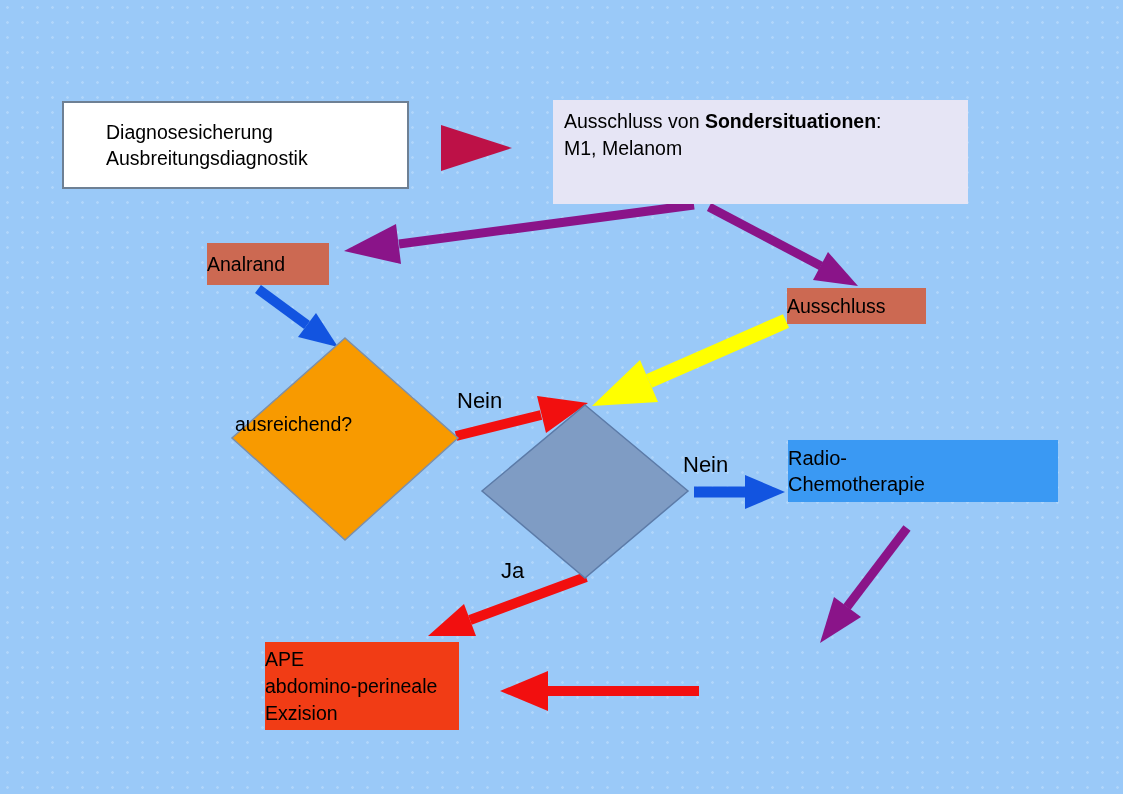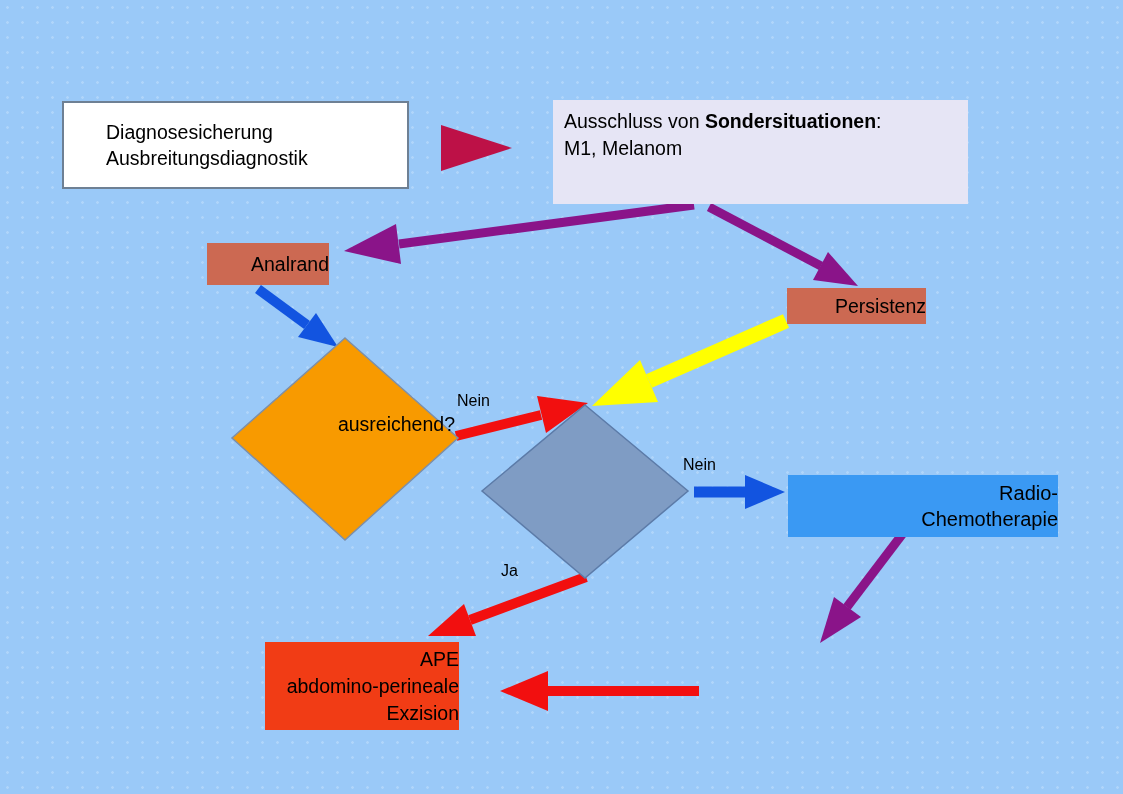--- a/index.html
+++ b/index.html
@@ -6,41 +6,41 @@
   .canvas{
     position:relative;width:1123px;height:794px;overflow:hidden;
     background-color:#9ac9f8;
     background-image:radial-gradient(rgba(255,255,255,.22) 1px, rgba(255,255,255,0) 1.6px);
     background-size:15px 15px;
     font-family:"Liberation Sans",sans-serif;color:#000;
   }
   svg.layer{position:absolute;left:0;top:0}
   .node{
     position:absolute;box-sizing:border-box;
-    display:flex;flex-direction:column;align-items:flex-end;justify-content:center;
+    display:flex;flex-direction:column;align-items:flex-start;justify-content:center;
     text-align:center;
   }
   .box-diagnose{
     left:62px;top:101px;width:347px;height:88px;background:#ffffff;
     border:2px solid #6e8094;align-items:flex-start;justify-content:center;
     padding-left:42px;text-align:left;font-size:19.5px;line-height:26px;
   }
   .box-ausschluss{
     left:553px;top:100px;width:415px;height:104px;
     align-items:flex-start;justify-content:flex-start;
     padding:8px 12px 6px 11px;text-align:left;font-size:19.5px;line-height:27px;
   }
   .box-analrand{left:207px;top:243px;width:122px;height:42px;font-size:19.5px}
   .box-analkanal{left:787px;top:288px;width:139px;height:36px;font-size:19.5px}
-  .box-radio{left:788px;top:475px;width:270px;height:62px;font-size:20px;line-height:26px}
+  .box-radio{left:788px;top:440px;width:270px;height:62px;font-size:20px;line-height:26px}
   .box-rezidiv{left:701px;top:651px;width:181px;height:62px;font-size:19.5px;line-height:26px;border:1px solid #9595a8}
   .box-ape{left:265px;top:642px;width:194px;height:88px;font-size:19.5px;line-height:27px}
   .diamond-label-lokale{left:235px;top:410px;width:220px;font-size:19.5px;line-height:28px}
   .diamond-label-becken{left:485px;top:464px;width:200px;font-size:19.5px;line-height:27px}
-  .edge-label{position:absolute;font-size:16px;line-height:24px}
+  .edge-label{position:absolute;font-size:22px;line-height:24px}
   .lbl-nein1{left:457px;top:389px}
   .lbl-nein2{left:683px;top:453px}
   .lbl-ja{left:501px;top:559px}
 </style>
 </head>
 <body>
 
 <div class="canvas">
 
   <svg class="layer" width="1123" height="794" viewBox="0 0 1123 794">
@@ -89,21 +89,21 @@
       <span>Ausschluss von </span><b>Sondersituationen</b><span>:</span>
     </div>
     <div>M1, Melanom</div>
   </div>
 
   <div class="node box-analrand" style="background-color: rgb(204, 105, 82);">
     <div>Analrand</div>
   </div>
 
   <div class="node box-analkanal" style="background-color: rgb(204, 105, 82);">
-    <div>Persistenz</div>
+    <div>Ausschluss</div>
   </div>
 
   <div class="node diamond-label-lokale">
     <div>ausreichend?</div>
   </div>
 
 
   <div class="node box-radio" style="background-color: rgb(58, 153, 243);">
     <div>Radio-</div>
     <div>Chemotherapie</div>

